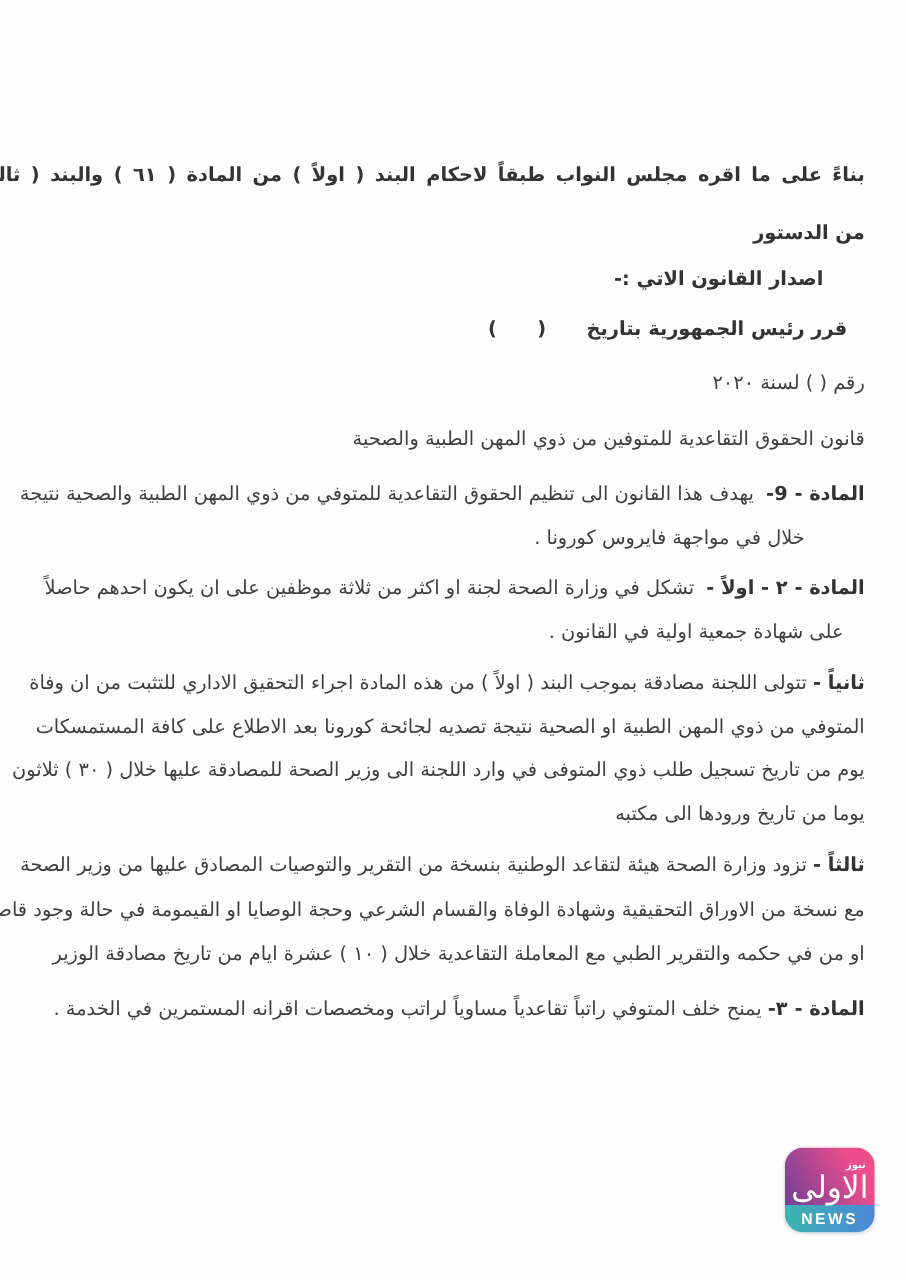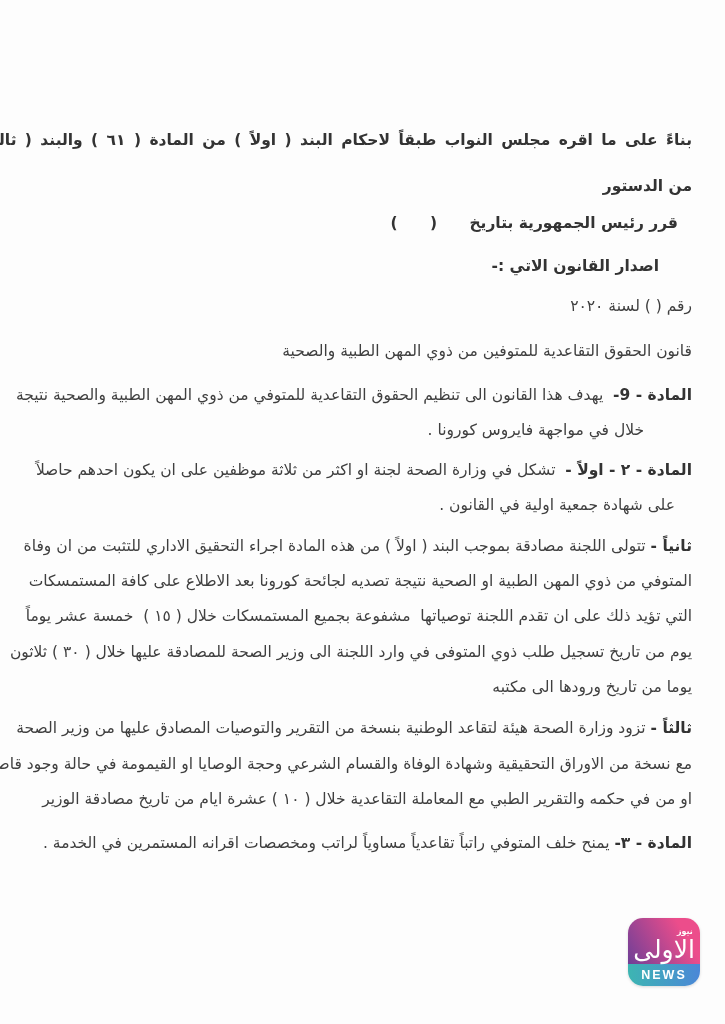--- a/index.html
+++ b/index.html
@@ -71,35 +71,34 @@
 </style>
 </head>
 <body>
 
 <div class="page">
   <div class="doc">
 
     <div class="ln bold stretch" style="height:46px"><span>بناءً على ما اقره مجلس النواب طبقاً لاحكام البند ( اولاً ) من المادة ( ٦١ ) والبند ( ثالثاً ) من المادة ( ٧٣ )</span></div>
     <div class="ln bold" style="height:37px"><span>من الدستور</span></div>
 
+    <div class="ln bold" style="height:40px;padding-right:33px"><span>اصدار القانون الاتي :-</span></div>
     <div class="ln bold" style="height:43px;padding-left:14px;padding-right:14px"><span>قرر رئيس الجمهورية بتاريخ      (      )</span></div>
-    <div class="ln bold" style="height:40px;padding-right:33px"><span>اصدار القانون الاتي :-</span></div>
 
     <div class="ln center" style="height:45px"><span>رقم ( ) لسنة ٢٠٢٠</span></div>
     <div class="ln center" style="height:44px"><span>قانون الحقوق التقاعدية للمتوفين من ذوي المهن الطبية والصحية</span></div>
 
     <div class="ln" style="height:35px"><b>المادة - 9-</b><span>  يهدف هذا القانون الى تنظيم الحقوق التقاعدية للمتوفي من ذوي المهن الطبية والصحية نتيجة</span></div>
     <div class="ln" style="height:40px;padding-right:48px"><span>خلال في مواجهة فايروس كورونا .</span></div>
 
     <div class="ln" style="height:35px"><b>المادة - ٢ - اولاً -</b><span>  تشكل في وزارة الصحة لجنة او اكثر من ثلاثة موظفين على ان يكون احدهم حاصلاً</span></div>
     <div class="ln" style="height:41px;padding-right:17px"><span>على شهادة جمعية اولية في القانون .</span></div>
 
     <div class="ln" style="height:35px"><b>ثانياً -</b><span> تتولى اللجنة مصادقة بموجب البند ( اولاً ) من هذه المادة اجراء التحقيق الاداري للتثبت من ان وفاة</span></div>
     <div class="ln" style="height:35px"><span>المتوفي من ذوي المهن الطبية او الصحية نتيجة تصديه لجائحة كورونا بعد الاطلاع على كافة المستمسكات</span></div>
-    <div class="ln" style="height:36px"><span>التي تؤيد ذلك على ان تقدم اللجنة توصياتها  مشفوعة بجميع المستمسكات خلال ( ١٥ )  خمسة عشر يوماً</span></div>
     <div class="ln" style="height:35px"><span>يوم من تاريخ تسجيل طلب ذوي المتوفى في وارد اللجنة الى وزير الصحة للمصادقة عليها خلال ( ٣٠ ) ثلاثون</span></div>
     <div class="ln" style="height:41px"><span>يوما من تاريخ ورودها الى مكتبه</span></div>
 
     <div class="ln" style="height:36px"><b>ثالثاً -</b><span> تزود وزارة الصحة هيئة لتقاعد الوطنية بنسخة من التقرير والتوصيات المصادق عليها من وزير الصحة</span></div>
     <div class="ln" style="height:35px"><span>مع نسخة من الاوراق التحقيقية وشهادة الوفاة والقسام الشرعي وحجة الوصايا او القيمومة في حالة وجود قاصر</span></div>
     <div class="ln" style="height:44px"><span>او من في حكمه والتقرير الطبي مع المعاملة التقاعدية خلال ( ١٠ ) عشرة ايام من تاريخ مصادقة الوزير</span></div>
 
     <div class="ln" style="height:35px"><b>المادة - ٣-</b><span> يمنح خلف المتوفي راتباً تقاعدياً مساوياً لراتب ومخصصات اقرانه المستمرين في الخدمة .</span></div>
 
   </div>

